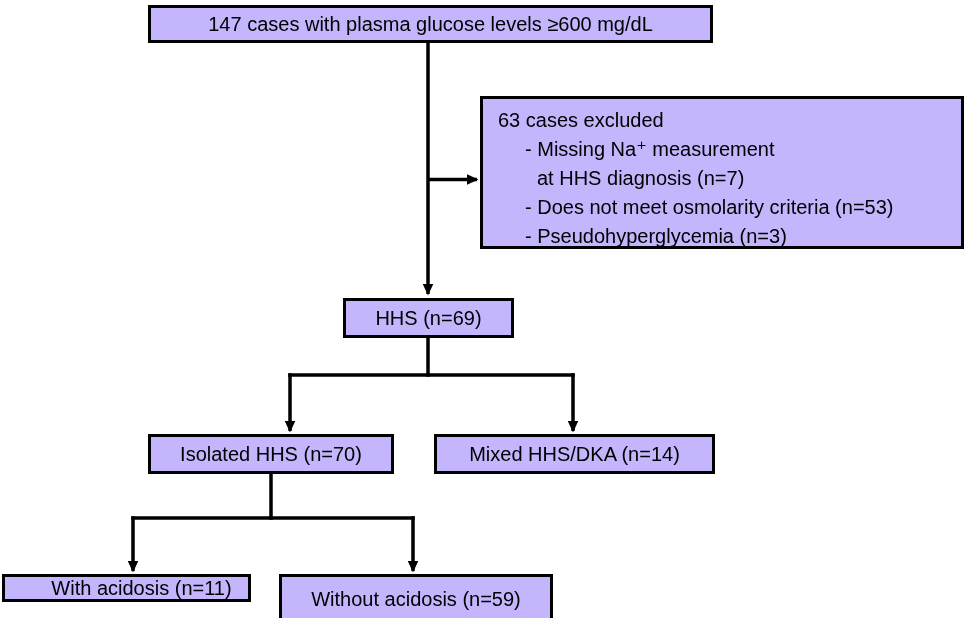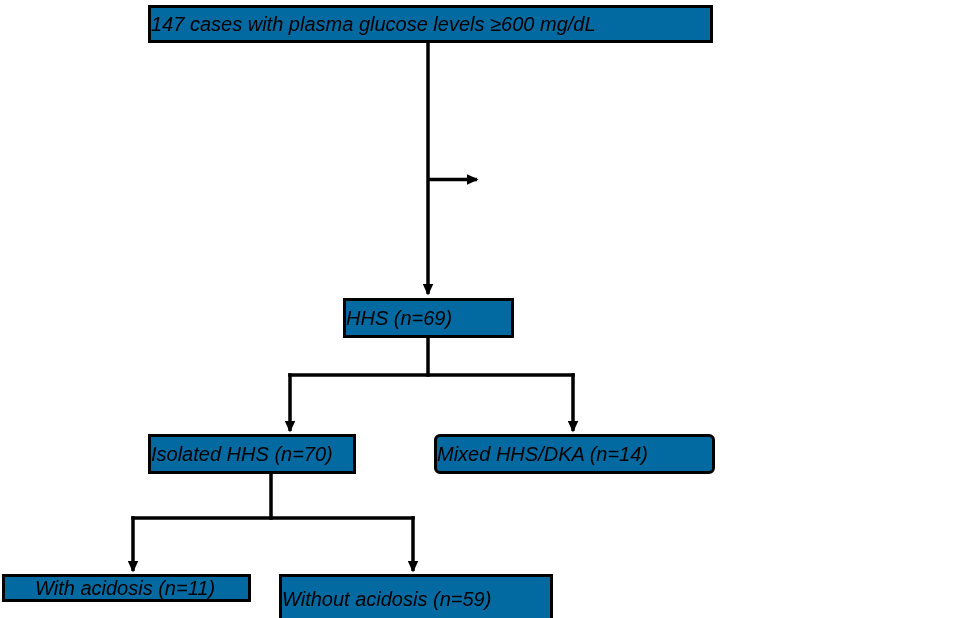--- a/index.html
+++ b/index.html
@@ -21,35 +21,34 @@
     left: 0;
     top: 0;
     width: 973px;
     height: 618px;
     pointer-events: none;
   }
   .node {
     position: absolute;
     box-sizing: border-box;
     border: 3px solid #000000;
-    background: #0369a1;
+    background: #c4b5fd;
     display: flex;
     align-items: center;
-    justify-content: flex-start;
+    justify-content: center;
     font-size: 20px;
     line-height: 1.15;
     white-space: nowrap;
-    font-style: italic;
   }
   .node-top       { left: 148px; top: 5px;   width: 565px; height: 38px; }
   .node-excluded  { left: 480px; top: 96px;  width: 484px; height: 153px;
                     display: block; white-space: normal; }
   .node-hhs       { left: 343px; top: 298px; width: 171px; height: 40px; }
-  .node-isolated  { left: 148px; top: 434px; width: 208px; height: 40px; }
-  .node-mixed     { left: 434px; top: 434px; width: 281px; height: 40px; border-radius: 6px; }
+  .node-isolated  { left: 148px; top: 434px; width: 246px; height: 40px; }
+  .node-mixed     { left: 434px; top: 434px; width: 281px; height: 40px; }
   .node-with      { left: 2px;   top: 574px; width: 249px; height: 28px; padding-left: 30px; }
   .node-without   { left: 279px; top: 574px; width: 274px; height: 51px; }
 
   .excl-content {
     padding: 7px 8px 0 15px;
     font-size: 20px;
     line-height: 29px;
   }
   .excl-line { white-space: nowrap; }
   .indent1 { padding-left: 27px; }
@@ -75,20 +74,29 @@
     <line x1="271" y1="472" x2="271" y2="519.75" stroke="#000000" stroke-width="3.5"></line>
     <line x1="131.25" y1="518" x2="414.75" y2="518" stroke="#000000" stroke-width="3.5"></line>
     <line x1="133" y1="516.25" x2="133" y2="571" stroke="#000000" stroke-width="3.5" marker-end="url(#arrowhead)"></line>
     <line x1="413" y1="516.25" x2="413" y2="571" stroke="#000000" stroke-width="3.5" marker-end="url(#arrowhead)"></line>
   </svg>
 
   <div class="node node-top">
     <span>147 cases with plasma glucose levels ≥600 mg/dL</span>
   </div>
 
+  <div class="node node-excluded">
+    <div class="excl-content">
+      <div class="excl-line">63 cases excluded</div>
+      <div class="excl-line indent1">- Missing Na⁺ measurement</div>
+      <div class="excl-line indent2">at HHS diagnosis (n=7)</div>
+      <div class="excl-line indent1">- Does not meet osmolarity criteria (n=53)</div>
+      <div class="excl-line indent1">- Pseudohyperglycemia (n=3)</div>
+    </div>
+  </div>
 
   <div class="node node-hhs">
     <span>HHS (n=69)</span>
   </div>
 
   <div class="node node-isolated">
     <span>Isolated HHS (n=70)</span>
   </div>
 
   <div class="node node-mixed">

